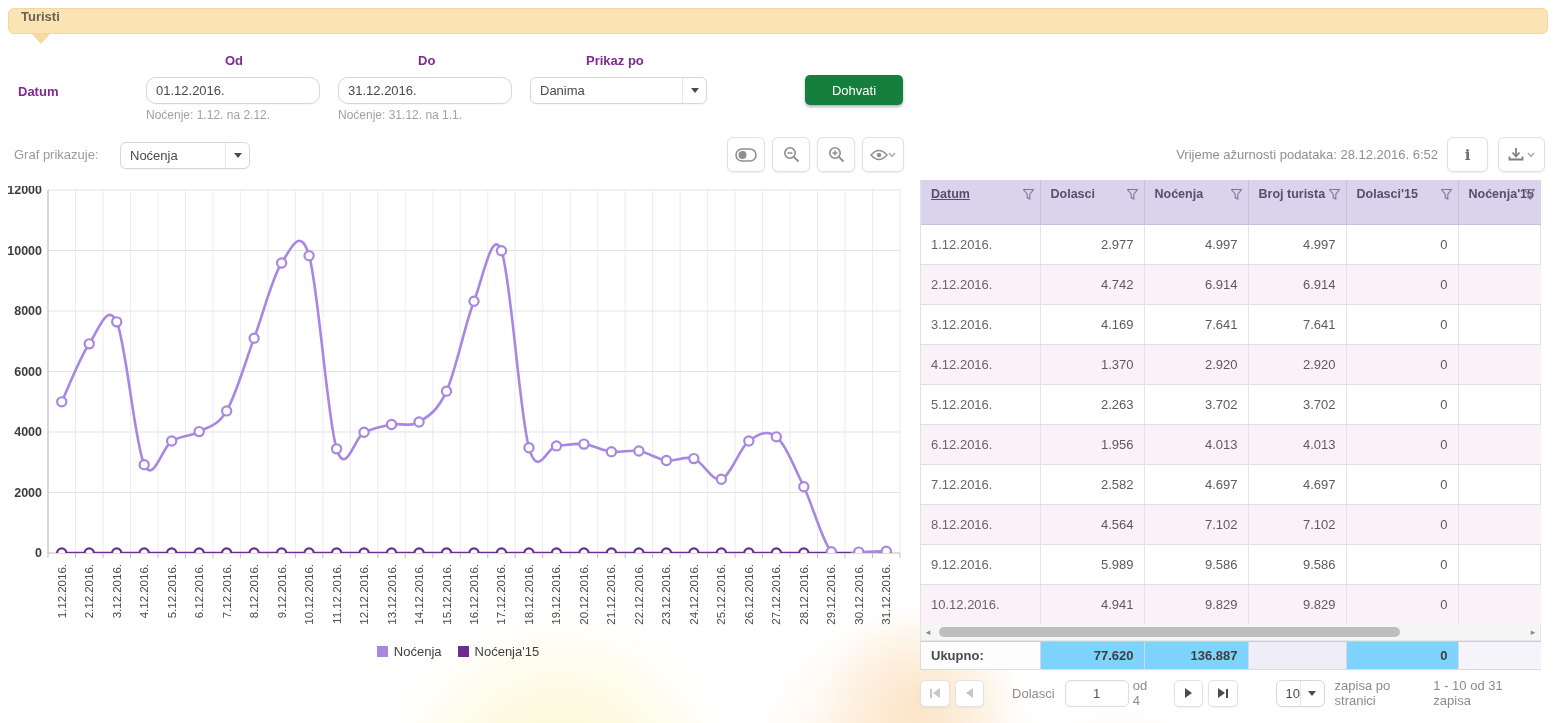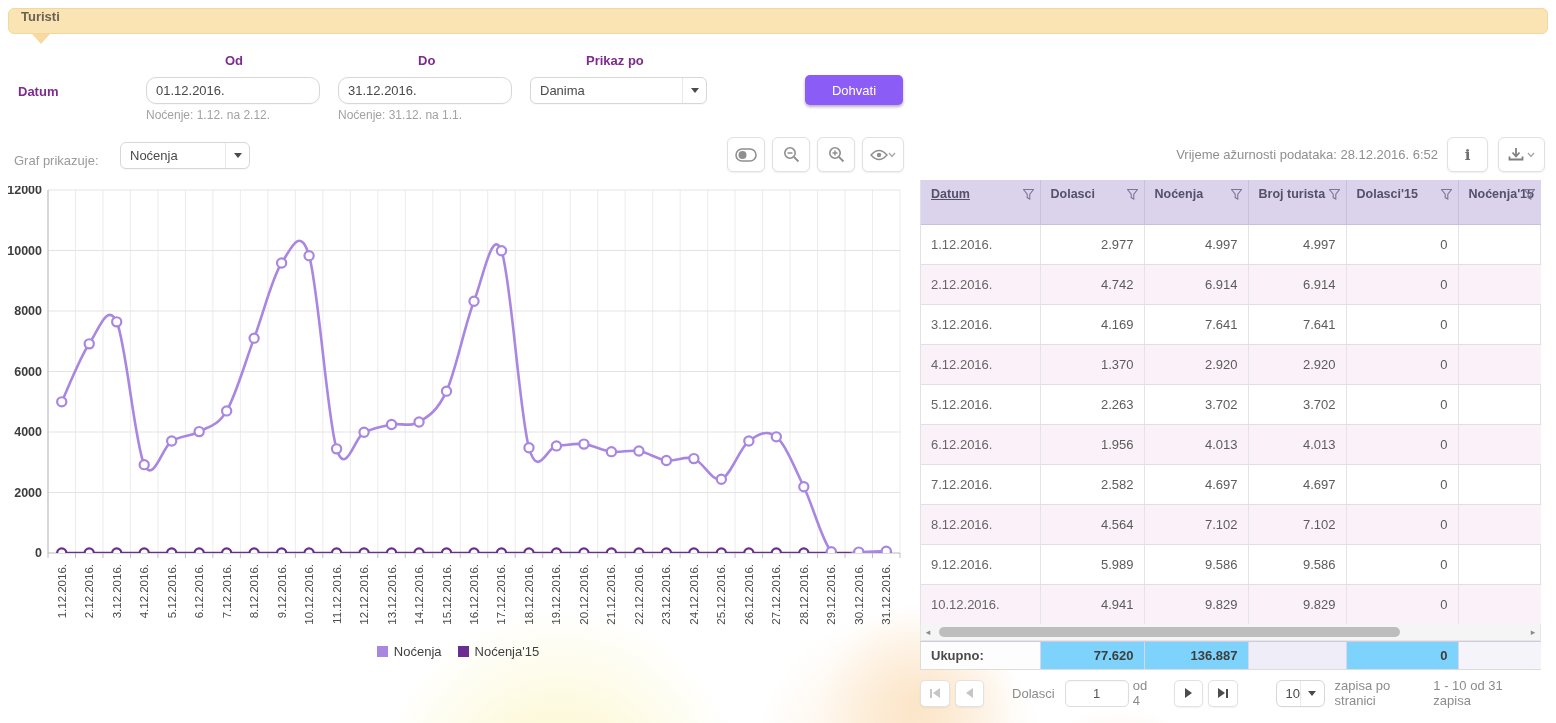--- a/index.html
+++ b/index.html
@@ -31,26 +31,26 @@
   .inputbox { position:absolute; height:27px; background:#fff; border:1px solid #d7d7d7; border-radius:10px;
     display:flex; align-items:center; overflow:hidden; box-shadow:0 1px 1px rgba(0,0,0,.03); }
   .inputbox input { border:0; outline:none; flex:1; height:100%; padding:0 9px; font-size:13px; color:#4a4a4a;
     font-family:"Liberation Sans", sans-serif; background:transparent; }
   .selectbox { position:absolute; height:27px; background:#fff; border:1px solid #d7d7d7; border-radius:6px;
     display:flex; align-items:center; cursor:pointer; box-shadow:0 1px 1px rgba(0,0,0,.03); }
   .selectbox .sel-text { flex:1; padding:0 9px; font-size:13px; color:#4a4a4a; white-space:nowrap; overflow:hidden; }
   .selectbox .sel-arrow { width:24px; height:100%; display:flex; align-items:center; justify-content:center;
     border-left:1px solid #e9e9e9; }
   .caret-down { width:0; height:0; border-left:4px solid transparent; border-right:4px solid transparent; border-top:5px solid #4b4b4b; }
-  .btn-primary { position:absolute; left:805px; top:75px; width:98px; height:30px; background:#8b5cf6; color:#fff;
+  .btn-primary { position:absolute; left:805px; top:75px; width:98px; height:30px; background:#15803d; color:#fff;
     border:0; border-radius:5px; font-size:13px; font-family:"Liberation Sans",sans-serif; cursor:pointer;
     box-shadow:0 2px 3px rgba(60,20,90,.35); }
 
   
-  .graf-label { position:absolute; left:14px; top:153px; color:#9a9a9a; font-size:13px; }
+  .graf-label { position:absolute; left:14px; top:147px; color:#9a9a9a; font-size:13px; }
   .chart-toolbar-btn { position:absolute; top:137px; width:38px; height:35px; background:#fff; border:1px solid #e1e1e1;
     border-radius:6px; display:flex; align-items:center; justify-content:center; cursor:pointer;
     box-shadow:0 1px 2px rgba(0,0,0,.07); }
   .chart-svg { position:absolute; left:8px; top:186px; }
   .legend { position:absolute; left:8px; top:644px; width:900px; display:flex; justify-content:center; gap:16px;
     font-size:13px; color:#3f3f3f; }
   .legend .item { display:flex; align-items:center; gap:6px; cursor:pointer; }
   .legend .swatch { width:11px; height:11px; display:inline-block; }
 
   

